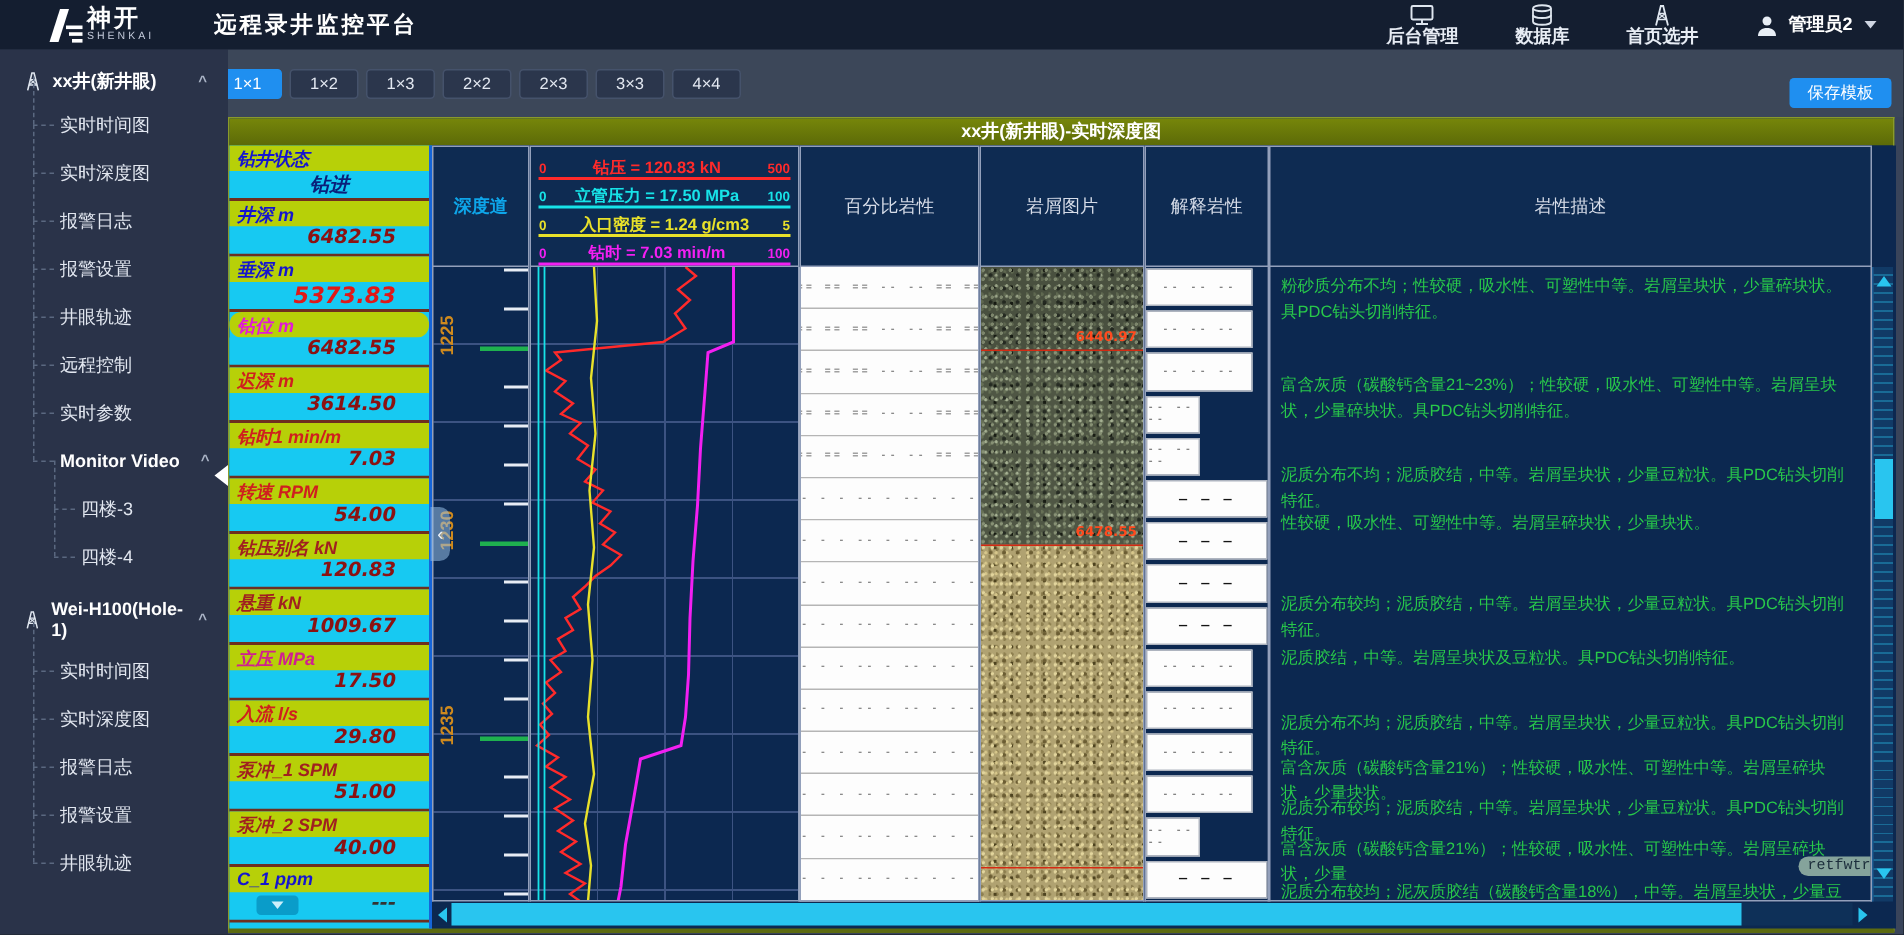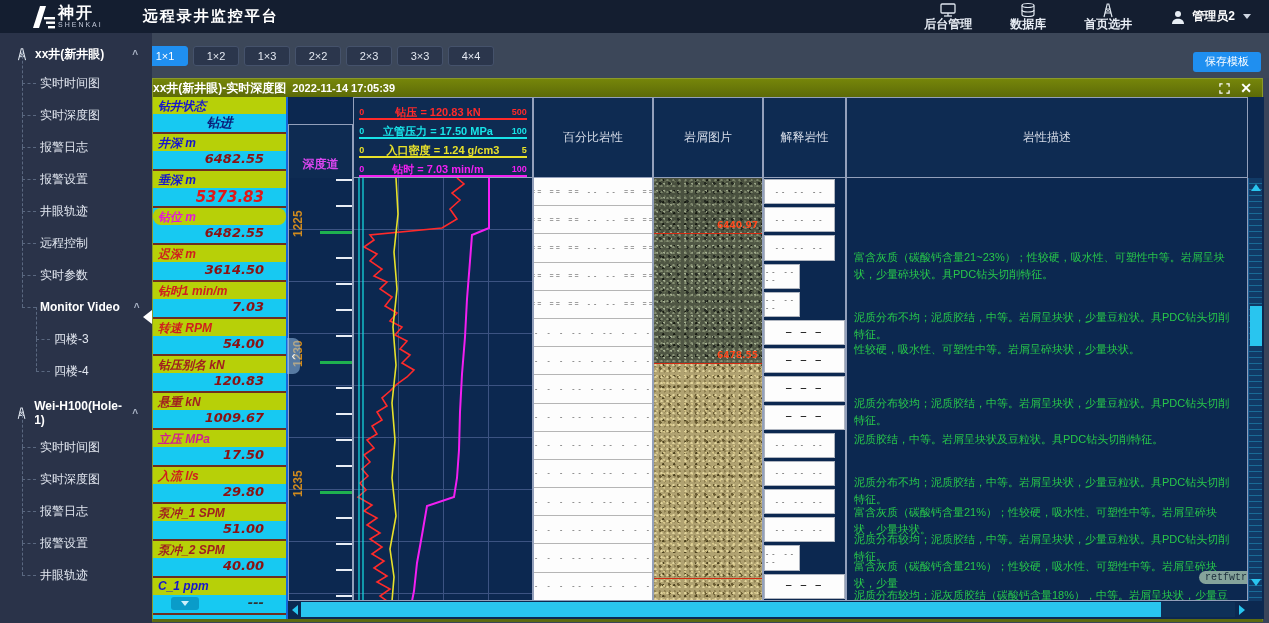--- a/index.html
+++ b/index.html
@@ -34,39 +34,39 @@
   .tree li{position:relative;height:32px;display:flex;align-items:center;font-size:12px;color:#e2e7f0;padding-left:18px;cursor:pointer;white-space:nowrap;}
   .tree li::before{content:"";position:absolute;left:0;top:16px;width:14px;border-top:1px dashed #5a6880;}
   .tree li::after{content:"";position:absolute;left:0;top:-16px;height:32px;border-left:1px dashed #5a6880;}
   .tree li.bold{font-weight:bold;color:#fff;}
   .tree li .wcaret{margin-left:14px;color:#aab4c6;font-size:10px;font-weight:bold;}
   .tree .sub{margin:0;padding:0 0 0 14px;list-style:none;}
   .side-collapse{position:absolute;left:143px;top:310px;width:0;height:0;border-top:7px solid transparent;border-bottom:7px solid transparent;border-right:9px solid #fff;z-index:40;cursor:pointer;}
 
   
   .main{position:absolute;left:152px;top:78px;width:1111px;height:544px;background:#0c2850;border:1px solid #8a9a2a;border-bottom:5px solid #5c6a10;z-index:8;}
-  .titlebar{position:absolute;left:0;top:0;width:100%;height:18px;background:linear-gradient(#76860a,#5c6a08);display:flex;align-items:center;color:#fff;}
+  .titlebar{position:absolute;left:0;top:0;width:100%;height:18px;background:linear-gradient(#76860a,#5c6a08);display:flex;align-items:center;color:#fff;flex-direction:column;}
   .titlebar .t1{font-size:12px;font-weight:bold;}
   .titlebar .t2{font-size:11px;font-weight:bold;margin-left:6px;}
   .titlebar .ticons{margin-left:auto;display:flex;align-items:center;gap:10px;padding-right:10px;}
   .titlebar .close{color:#fff;font-size:14px;font-weight:bold;line-height:1;cursor:pointer;}
 
   
   .params{position:absolute;left:0;top:18px;width:135px;height:522px;background:#17c9f2;border-right:2px solid #1565d8;}
   .prow{height:37px;border-bottom:2px solid #6e2f1f;}
   .plabel{height:17px;background:#b7d008;font-size:12px;font-weight:bold;font-style:italic;padding:1px 0 0 5px;white-space:nowrap;overflow:hidden;}
   .pvalue{height:18px;background:#17c9f2;font-size:13px;font-weight:bold;font-style:italic;text-align:right;padding-right:22px;font-family:"DejaVu Sans",sans-serif;position:relative;}
   .pvalue.big{font-size:15px;}
   .pdrop{position:absolute;left:18px;top:2px;width:28px;height:13px;background:#0a9cc9;border-radius:3px;display:flex;align-items:center;justify-content:center;cursor:pointer;}
   .pdrop i{width:0;height:0;border-left:4px solid transparent;border-right:4px solid transparent;border-top:5px solid #cdeffb;}
 
   
   .chart{position:absolute;left:135px;top:18px;width:976px;height:522px;background:#0c2850;}
   .hdr{position:absolute;top:0;height:81px;border:1px solid #93a0bb;background:#0e2b52;color:#d6dce8;font-size:12px;display:flex;align-items:center;justify-content:center;}
-  .hdr.depth{color:#d946ef;font-weight:bold;margin-top:27px;}
+  .hdr.depth{color:#0ea5e9;font-weight:bold;}
   .legend{flex-direction:column;justify-content:flex-start;padding-top:3px;}
   .leg-line{width:94%;display:flex;align-items:flex-end;font-weight:bold;font-size:11px;height:19px;border-bottom:2px solid;line-height:1.1;}
   .leg-line .mn,.leg-line .mx{font-size:9px;}
   .leg-line .mx{margin-left:auto;}
   .leg-line .eq{flex:1;text-align:center;white-space:nowrap;overflow:hidden;}
   .bodycell{position:absolute;top:81px;height:423px;border:1px solid #93a0bb;border-top:none;overflow:hidden;background:#0c2850;}
   .gridh{background-image:repeating-linear-gradient(to bottom,transparent 0 51px,#3c5382 51px 52px);}
   .gridv{background-image:repeating-linear-gradient(to right,transparent 0 44px,#3c5382 44px 45px),repeating-linear-gradient(to bottom,transparent 0 51px,#3c5382 51px 52px);}
   .tick-min{position:absolute;right:0;width:16px;height:2px;background:#e8edf5;}
   .tick-maj{position:absolute;right:0;width:32px;height:3px;background:#1fb14f;}
@@ -424,20 +424,21 @@
             <div class="interp-blk" style="width: 88%;">-- --  --</div>
           </div>
           <div class="interp-row">
             <div class="interp-blk" style="width: 45%;">-- --  --</div>
           </div>
           <div class="interp-row">
             <div class="interp-blk b" style="width: 100%;">— — —</div>
           </div>
         </div>
         <div class="bodycell" style="left: 558px; width: 402px;">
+          <div class="desc-para" style="top: 5px;">粉砂质分布不均；性较硬，吸水性、可塑性中等。岩屑呈块状，少量碎块状。具PDC钻头切削特征。</div>
           <div class="desc-para" style="top: 71px;">富含灰质（碳酸钙含量21~23%）；性较硬，吸水性、可塑性中等。岩屑呈块状，少量碎块状。具PDC钻头切削特征。</div>
           <div class="desc-para" style="top: 131px;">泥质分布不均；泥质胶结，中等。岩屑呈块状，少量豆粒状。具PDC钻头切削特征。</div>
           <div class="desc-para" style="top: 163px;">性较硬，吸水性、可塑性中等。岩屑呈碎块状，少量块状。</div>
           <div class="desc-para" style="top: 217px;">泥质分布较均；泥质胶结，中等。岩屑呈块状，少量豆粒状。具PDC钻头切削特征。</div>
           <div class="desc-para" style="top: 253px;">泥质胶结，中等。岩屑呈块状及豆粒状。具PDC钻头切削特征。</div>
           <div class="desc-para" style="top: 296px;">泥质分布不均；泥质胶结，中等。岩屑呈块状，少量豆粒状。具PDC钻头切削特征。</div>
           <div class="desc-para" style="top: 326px;">富含灰质（碳酸钙含量21%）；性较硬，吸水性、可塑性中等。岩屑呈碎块状，少量块状。</div>
           <div class="desc-para" style="top: 353px;">泥质分布较均；泥质胶结，中等。岩屑呈块状，少量豆粒状。具PDC钻头切削特征。</div>
           <div class="desc-para" style="top: 380px;">富含灰质（碳酸钙含量21%）；性较硬，吸水性、可塑性中等。岩屑呈碎块状，少量</div>
           <div class="desc-para" style="top: 409px;">泥质分布较均；泥灰质胶结（碳酸钙含量18%），中等。岩屑呈块状，少量豆粒状。具PDC钻头切削特征。</div>

